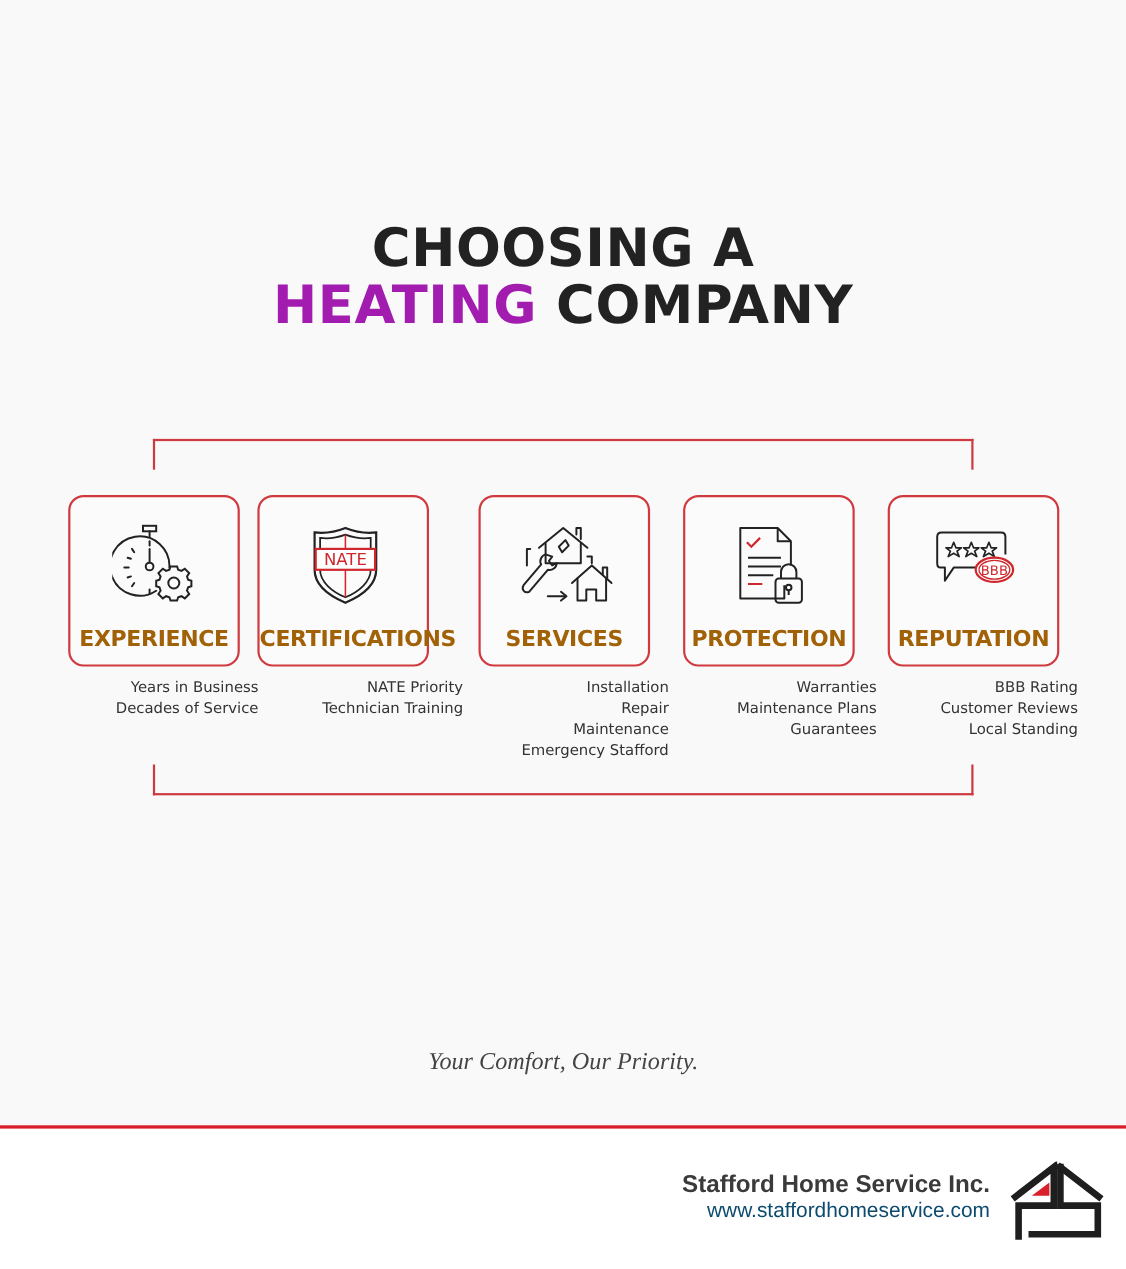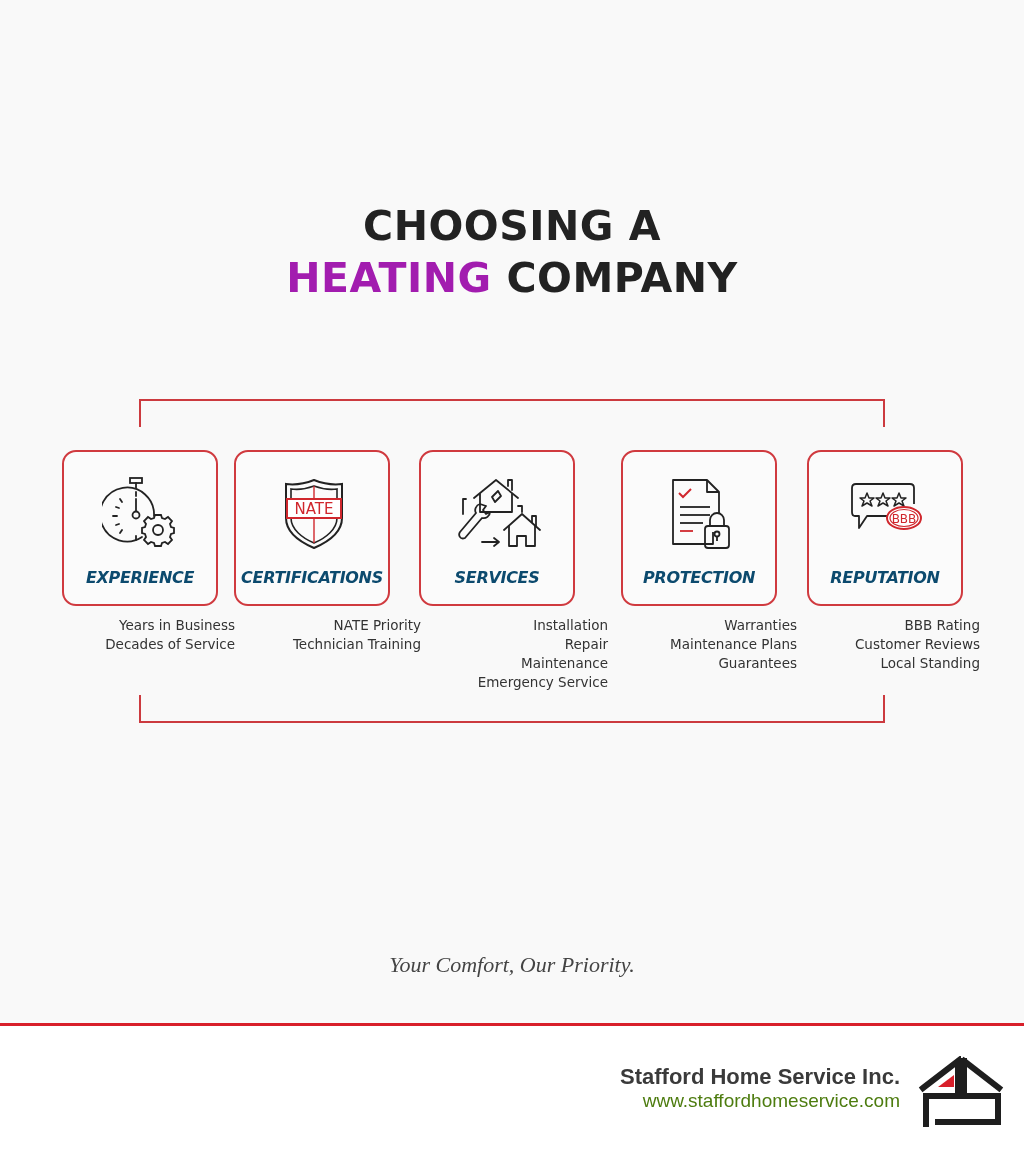--- a/index.html
+++ b/index.html
@@ -4,59 +4,58 @@
 <style>
   html, body { margin:0; padding:0; }
   body {
     width:1024px; height:1154px; position:relative; overflow:hidden;
     background:#f9f9f9;
     font-family:"Liberation Sans", sans-serif;
   }
   .title {
     position:absolute; left:0; width:1024px; top:200px;
     text-align:center; font-family:"DejaVu Sans", sans-serif; font-weight:bold;
-    font-size:41px; line-height:52px; color:#222; letter-spacing:0.5px;
+    font-size:48px; line-height:52px; color:#222; letter-spacing:0.5px;
   }
   .title .accent { color:#a21caf; }
   .bracket-top, .bracket-bottom {
     position:absolute; left:139px; width:746px; height:28px;
     border:2.5px solid #cc3a3f; box-sizing:border-box;
   }
   .bracket-top { top:399px; border-bottom:none; }
   .bracket-bottom { top:695px; border-top:none; }
   .card {
     position:absolute; top:450px; width:156px; height:156px;
     box-sizing:border-box; border:2px solid #d03a3f; border-radius:14px;
     background:#fbfbfb;
   }
   .card .icon { position:absolute; left:38px; top:22px; width:80px; height:80px; }
   .card .label {
     position:absolute; left:0; right:0; top:116px; text-align:center;
-    font-family:"DejaVu Sans", sans-serif; font-weight:bold; font-size:16px; color:#0c4a6e;
+    font-family:"DejaVu Sans", sans-serif; font-weight:bold; font-size:20px; color:#a16207;
     letter-spacing:-0.3px;
-    font-style:italic;
   }
   .desc {
     position:absolute; top:616px; width:190px; text-align:right;
     font-family:"DejaVu Sans", sans-serif; font-size:13.5px; line-height:19px; color:#333;
   }
   .desc div { white-space:nowrap; }
   .tagline {
     position:absolute; left:0; width:1024px; top:936px; text-align:center;
     font-family:"Liberation Serif", serif; font-style:italic; font-size:22px; color:#444;margin-top:16px;
   }
   .footer-line {
     position:absolute; left:0; top:1023px; width:1024px; height:3px; background:#d81f2a;
   }
   .footer-bg { position:absolute; left:0; top:1026px; width:1024px; height:128px; background:#fff; }
   .company {
     position:absolute; right:124px; top:1064px; text-align:right;
   }
   .company .name { font-family:"Liberation Sans", sans-serif; font-weight:bold; font-size:22px; color:#3a3a3a; }
-  .company .url { font-family:"Liberation Sans", sans-serif; font-size:19px; color:#4d7c0f; margin-top:0px; }
+  .company .url { font-family:"Liberation Sans", sans-serif; font-size:19px; color:#0c4a6e; margin-top:0px; }
   .logo { position:absolute; left:918px; top:1056px; width:86px; height:72px; }
 </style>
 </head>
 <body>
 
 <div class="title">
   <div>CHOOSING A</div>
   <div><span class="accent">HEATING</span><span> COMPANY</span></div>
 </div>
 
@@ -89,21 +88,21 @@
   <svg class="icon" viewBox="0 0 80 80">
     <path d="M40 6 C30 10 20 11 12 10 L12 44 C12 58 26 68 40 74 C54 68 68 58 68 44 L68 10 C60 11 50 10 40 6 Z" fill="none" stroke="#222" stroke-width="2"></path>
     <path d="M40 12 C32 15 24 16 17 15 L17 44 C17 55 28 64 40 69 C52 64 63 55 63 44 L63 15 C56 16 48 15 40 12 Z" fill="none" stroke="#222" stroke-width="1.6"></path>
     <line x1="40" y1="12" x2="40" y2="69" stroke="#d0272d" stroke-width="1.4"></line>
     <rect x="13" y="25" width="54" height="19" fill="#fff" stroke="#d0272d" stroke-width="2"></rect>
     <text x="40" y="40" text-anchor="middle" font-family="DejaVu Sans, sans-serif" font-size="15" fill="#d0272d">NATE</text>
   </svg>
   <div class="label">CERTIFICATIONS</div>
 </div>
 
-<div class="card" style="left:419px">
+<div class="card" style="left:435px">
   <svg class="icon" viewBox="0 0 80 80" style="left:30px;width:90px;">
     <g fill="none" stroke="#222" stroke-width="1.8" stroke-linecap="round" stroke-linejoin="round">
       <path d="M18 24 L40 6 L62 24"></path>
       <path d="M24 20 L24 38 L56 38 L56 20"></path>
       <path d="M52 12 L52 6 L56 6 L56 16"></path>
       <path d="M36 23 L42 17 L45 22 L39 28 Z"></path>
       <path d="M10 25 L7 25 L7 40"></path>
       <path d="M62 32 L66 32 L66 38"></path>
       <path d="M48 56 L66 40 L84 56"></path>
       <path d="M53 52 L53 72 L61 72 L61 62 L70 62 L70 72 L79 72 L79 52"></path>
@@ -155,21 +154,21 @@
   <div>Decades of Service</div>
 </div>
 <div class="desc" style="left:231px">
   <div>NATE Priority</div>
   <div>Technician Training</div>
 </div>
 <div class="desc" style="left:418px">
   <div>Installation</div>
   <div>Repair</div>
   <div>Maintenance</div>
-  <div>Emergency Service</div>
+  <div>Emergency Stafford</div>
 </div>
 <div class="desc" style="left:607px">
   <div>Warranties</div>
   <div>Maintenance Plans</div>
   <div>Guarantees</div>
 </div>
 <div class="desc" style="left:790px">
   <div>BBB Rating</div>
   <div>Customer Reviews</div>
   <div>Local Standing</div>

